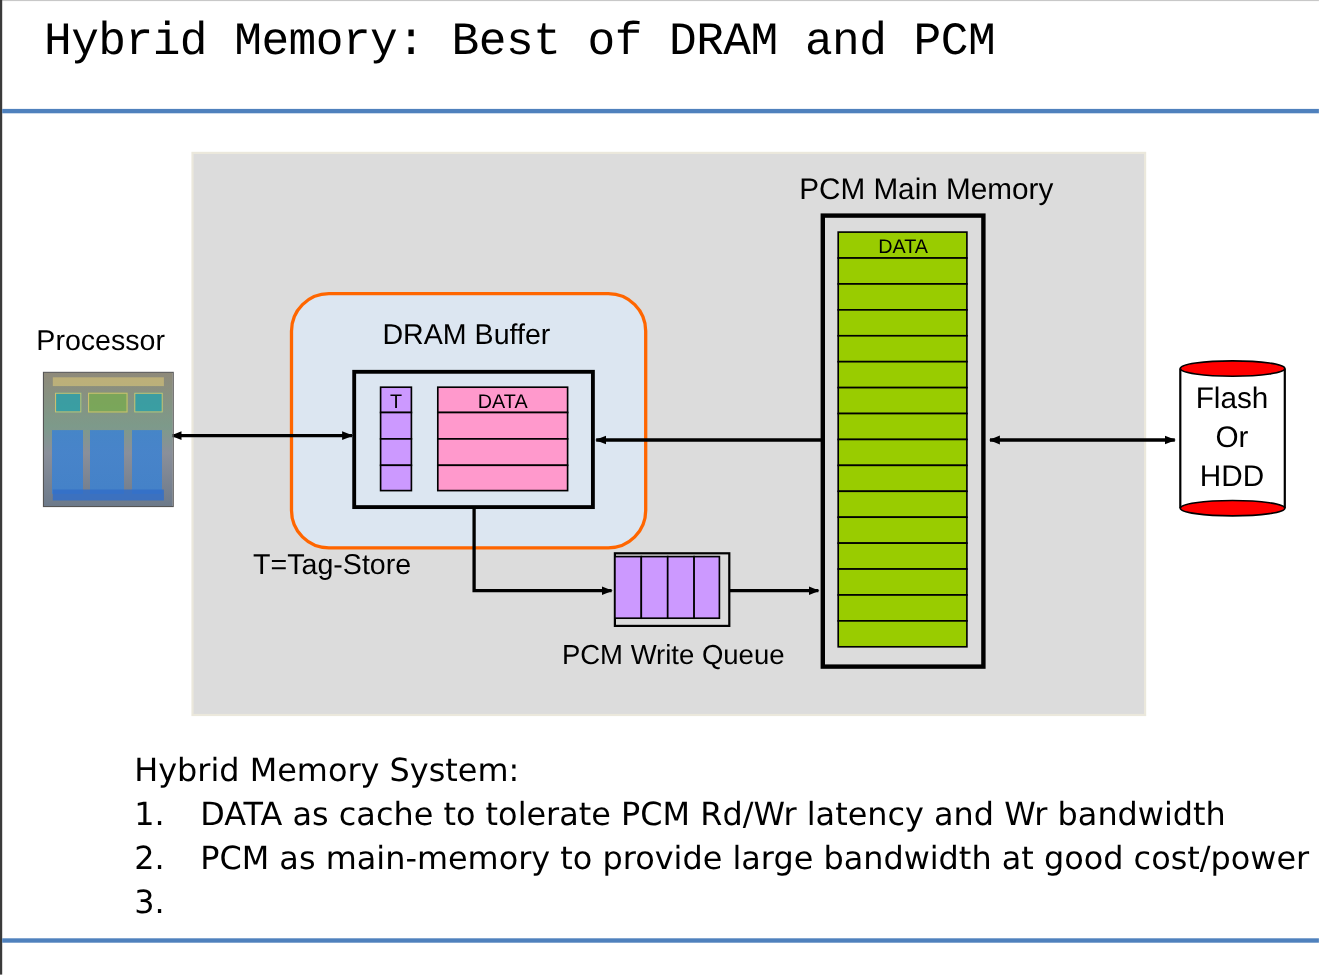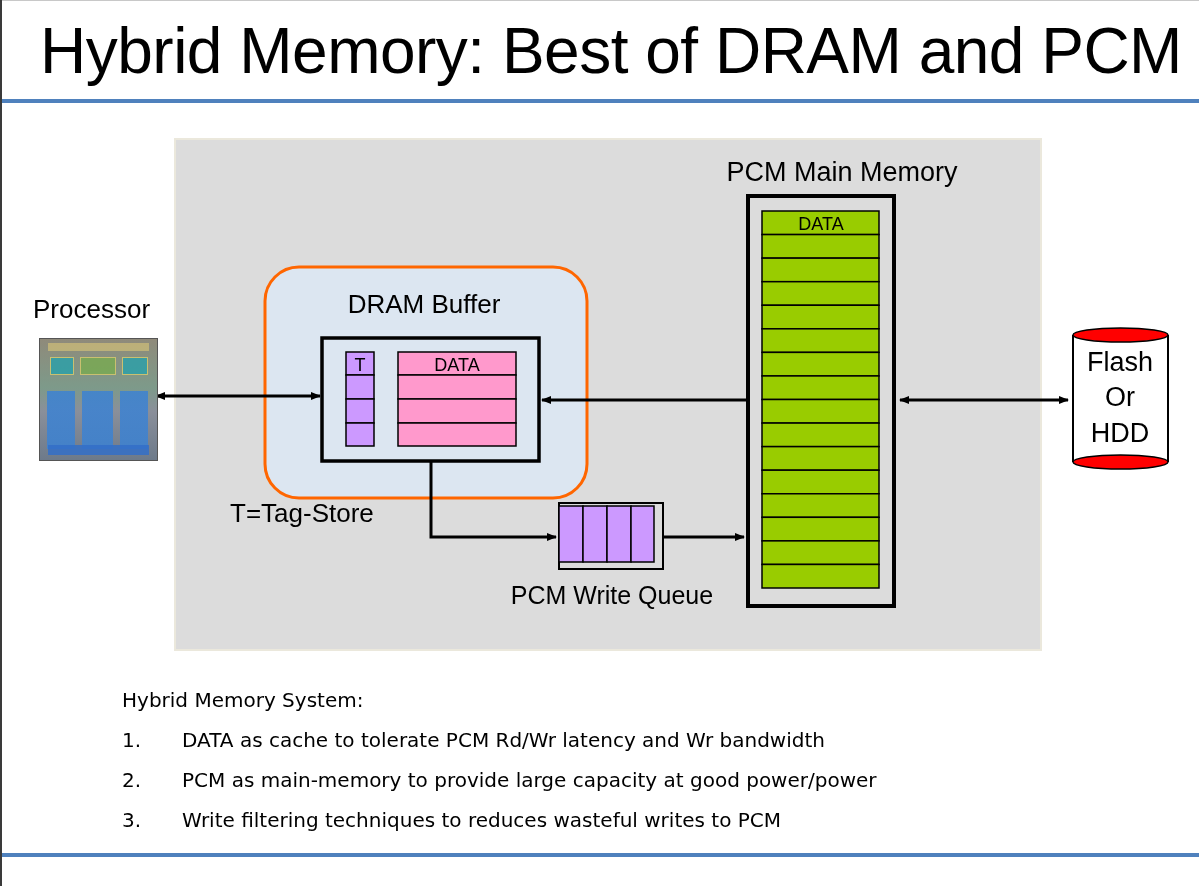--- a/index.html
+++ b/index.html
@@ -1,28 +1,28 @@
 <!DOCTYPE html>
 <html><head>
 <meta charset="utf-8">
 <style>
   html, body { margin: 0; padding: 0; background: #ffffff; }
   body { width: 1199px; height: 886px; position: relative; overflow: hidden;
          font-family: "Liberation Sans", sans-serif; }
   .frame-left { position: absolute; left: 0; top: 0; width: 2px; height: 886px; background: #3a3a3a; }
   .frame-top { position: absolute; left: 0; top: 0; width: 1199px; height: 1px; background: #c8c8c8; }
-  .title { position: absolute; left: 40px; top: 14px; font-family: Liberation Sans, sans-serif;
-           font-size: 64px; color: #000; letter-spacing: -0.5px; white-space: nowrap; }
+  .title { position: absolute; left: 40px; top: 14px; font-family: Liberation Mono, monospace;
+           font-size: 42px; color: #000; letter-spacing: -0.5px; white-space: nowrap; }
   .rule { position: absolute; left: 2px; width: 1197px; height: 4px; background: #4f81bd; }
   .rule.top { top: 99px; }
   .rule.bottom { top: 853px; }
   svg.diagram { position: absolute; left: 0; top: 0; }
   .svg-text { font-family: "Liberation Sans", sans-serif; fill: #000; }
   .bullets { position: absolute; left: 122px; top: 680px; font-family: "DejaVu Sans", sans-serif;
-             font-size: 20px; color: #000; line-height: 40px; }
+             font-size: 29px; color: #000; line-height: 40px; }
   .bullets .heading { white-space: nowrap; }
   .bullets .item { white-space: nowrap; display: flex; }
   .bullets .num { width: 60px; display: inline-block; }
   .chip { position: absolute; left: 39px; top: 338px; width: 117px; height: 121px;
           background:
             linear-gradient(90deg, transparent 0 6%, rgba(60,130,210,0.85) 6% 30%, transparent 30% 36%, rgba(60,130,210,0.85) 36% 62%, transparent 62% 68%, rgba(60,130,210,0.85) 68% 92%, transparent 92%) 0 52px / 100% 58px no-repeat,
             linear-gradient(180deg, #8f8a7a 0%, #7d9a8a 40%, #8a8f9a 60%, #6d7a8a 100%);
           border: 1px solid #555; }
   .chip .band { position: absolute; left: 8px; right: 8px; height: 8px; background: rgba(220,200,120,0.6); }
   .chip .blk { position: absolute; background: rgba(40,160,170,0.8); border: 1px solid #c9c070; }
@@ -135,21 +135,20 @@
 </div>
 
 <div class="bullets">
   <div class="heading">Hybrid Memory System:</div>
   <div class="item">
     <span class="num">1.</span>
     <span>DATA as cache to tolerate PCM Rd/Wr latency and Wr bandwidth</span>
   </div>
   <div class="item">
     <span class="num">2.</span>
-    <span>PCM as main-memory to provide large capacity at good power/power</span>
+    <span>PCM as main-memory to provide large bandwidth at good cost/power</span>
   </div>
   <div class="item">
     <span class="num">3.</span>
-    <span>Write filtering techniques to reduces wasteful writes to PCM</span>
   </div>
 </div>
 
 <div class="rule bottom"></div>
 
 </body></html>

